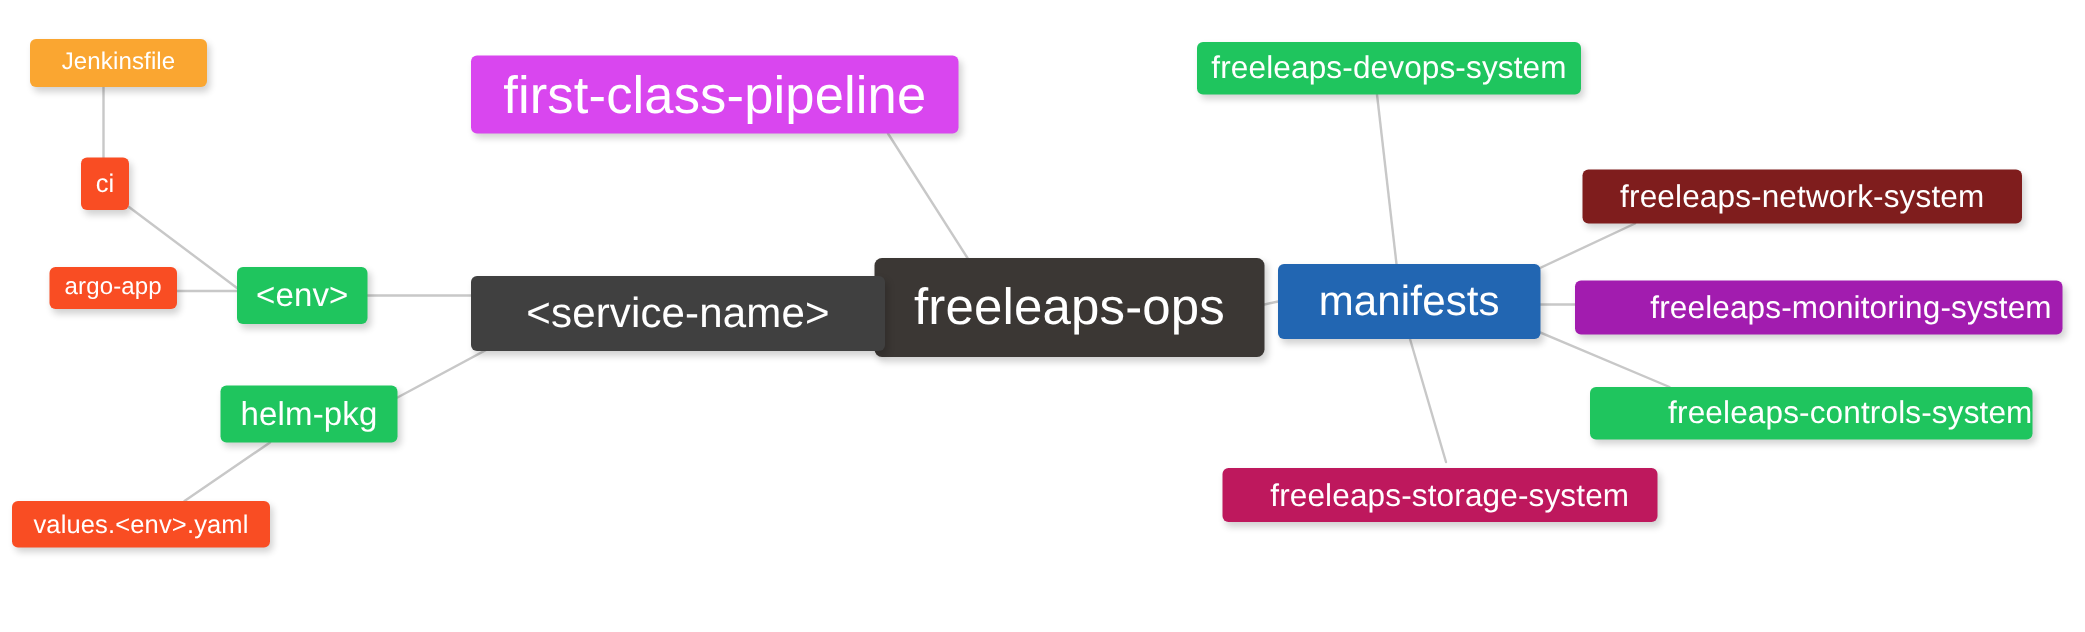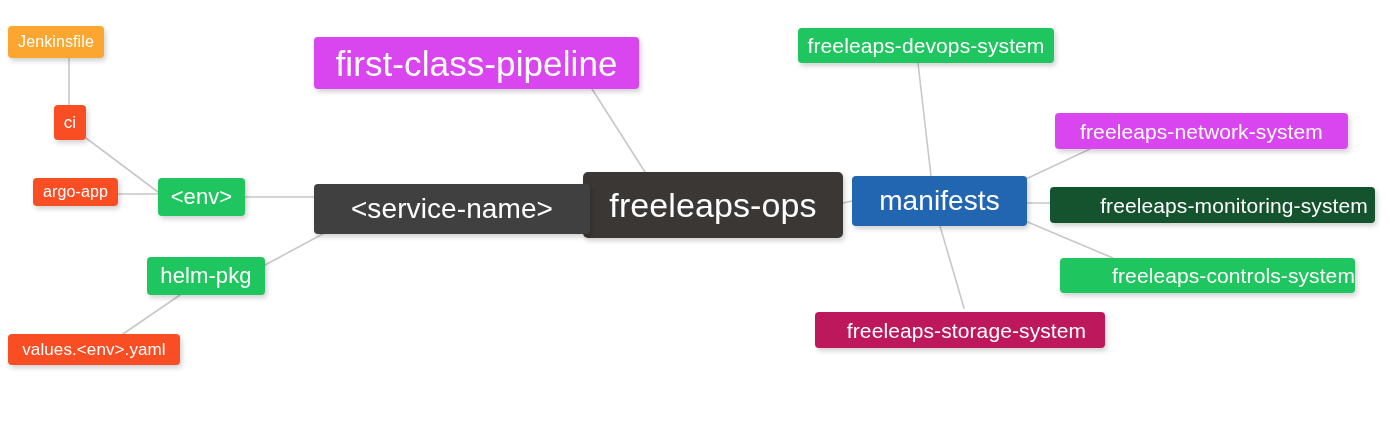--- a/index.html
+++ b/index.html
@@ -93,36 +93,36 @@
       </div>
       <div class="node lvl-green" style="left: 158px; top: 178px; width: 87px; height: 38px; font-size: 22px; background: rgb(31, 197, 94);">
         <span>&lt;env&gt;</span>
       </div>
       <div class="node lvl-green" style="left: 147px; top: 257px; width: 118px; height: 38px; font-size: 22px; background: rgb(31, 197, 94);">
         <span>helm-pkg</span>
       </div>
       <div class="node lvl-red" style="left: 54px; top: 105px; width: 32px; height: 35px; font-size: 17px; background: rgb(249, 77, 35);">
         <span>ci</span>
       </div>
-      <div class="node lvl-orange" style="left: 8px; top: 26px; width: 96px; height: 32px; font-size: 16px; background: rgb(250, 166, 49);">
+      <div class="node lvl-orange" style="left: 20px; top: 26px; width: 118px; height: 32px; font-size: 16px; background: rgb(250, 166, 49);">
         <span>Jenkinsfile</span>
       </div>
       <div class="node lvl-red" style="left: 33px; top: 178px; width: 85px; height: 28px; font-size: 16px; background: rgb(249, 77, 35);">
         <span>argo-app</span>
       </div>
       <div class="node lvl-red" style="left: 8px; top: 334px; width: 172px; height: 31px; font-size: 17px; background: rgb(249, 77, 35);">
         <span>values.&lt;env&gt;.yaml</span>
       </div>
       <div class="node lvl-green" style="left: 798px; top: 28px; width: 256px; height: 35px; font-size: 21px; background: rgb(31, 197, 94);">
         <span>freeleaps-devops-system</span>
       </div>
-      <div class="node lvl-green" style="left: 1055px; top: 113px; width: 293px; height: 36px; font-size: 21px; background: #d946ef;">
+      <div class="node lvl-green" style="left: 1055px; top: 113px; width: 293px; height: 36px; font-size: 21px; background: #7f1d1d;">
         <span>freeleaps-network-system</span>
       </div>
-      <div class="node lvl-green" style="left: 1050px; top: 187px; width: 325px; height: 36px; font-size: 21px; background: #14532d; padding-left: 43px;">
+      <div class="node lvl-green" style="left: 1050px; top: 187px; width: 325px; height: 36px; font-size: 21px; background: #a21caf; padding-left: 43px;">
         <span>freeleaps-monitoring-system</span>
       </div>
       <div class="node lvl-green" style="left: 1060px; top: 258px; width: 295px; height: 35px; font-size: 21px; background: rgb(31, 197, 94); justify-content: flex-end;">
         <span>freeleaps-controls-system</span>
       </div>
       <div class="node lvl-green" style="left: 815px; top: 312px; width: 290px; height: 36px; font-size: 21px; background: #be185d; padding-left: 13px;">
         <span>freeleaps-storage-system</span>
       </div>
     </div>
 </div>

